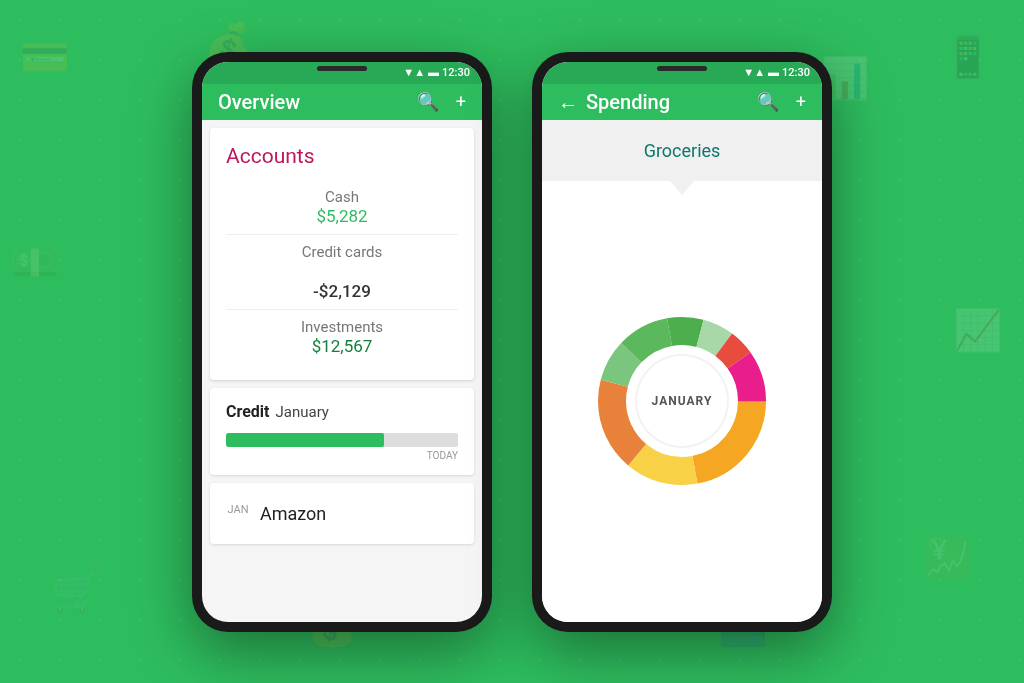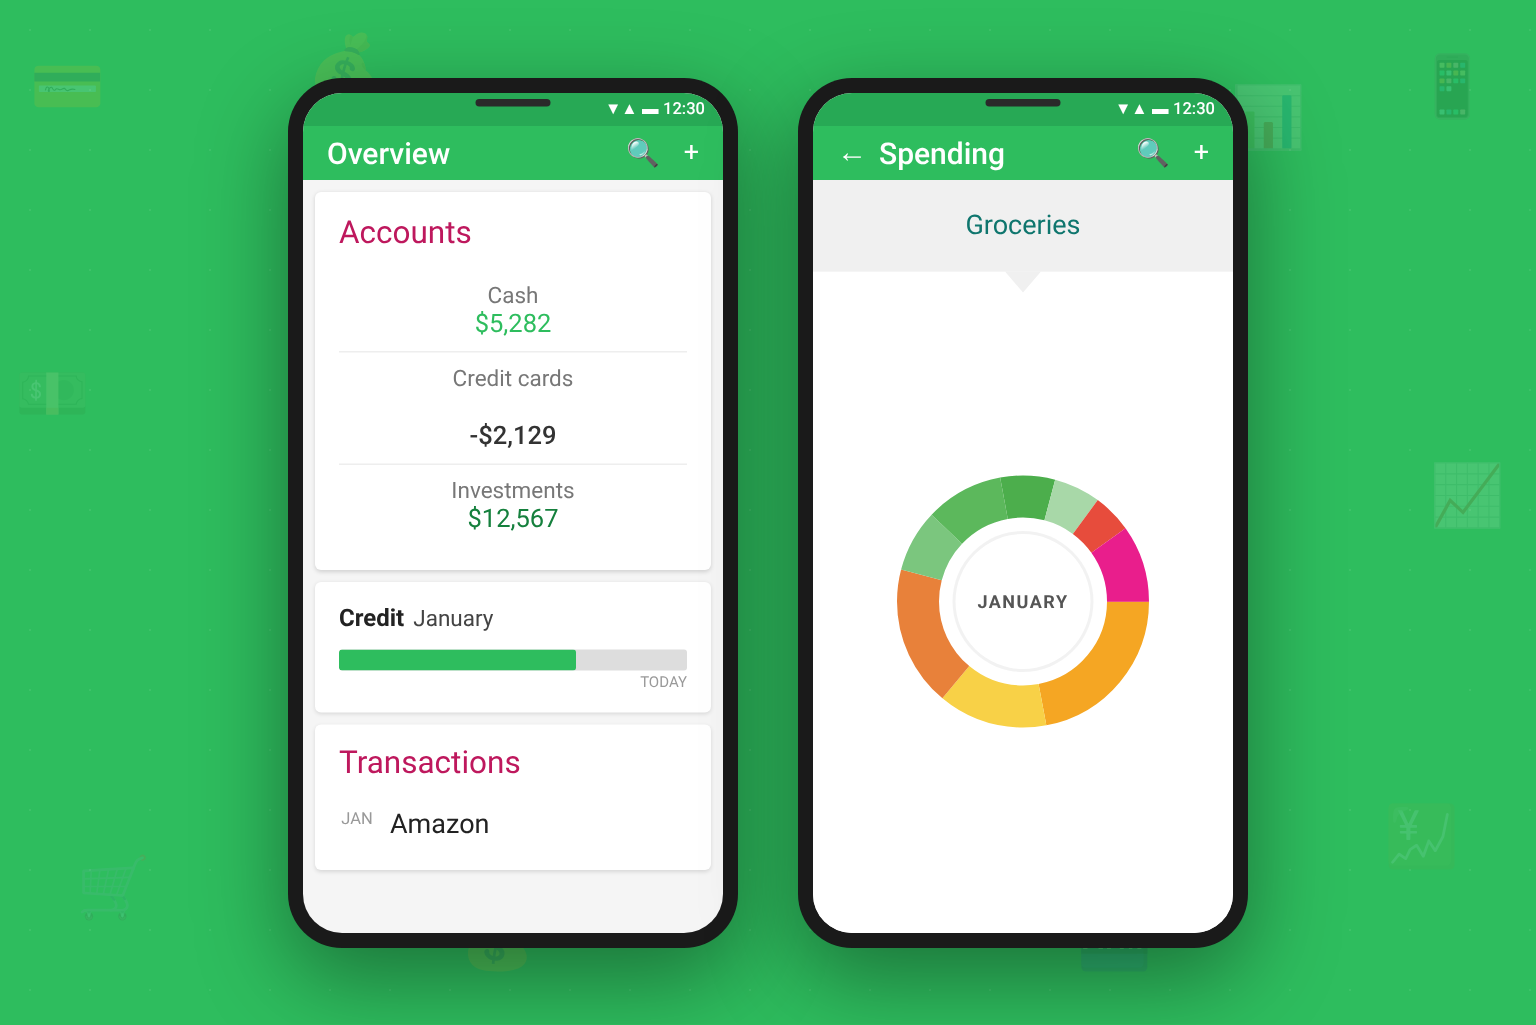--- a/index.html
+++ b/index.html
@@ -359,21 +359,20 @@
           <span class="budgets-title">Credit</span>
           <span class="budgets-month">January</span>
         </div>
         <div class="progress-bar-container">
           <div class="progress-bar-fill"></div>
         </div>
         <div class="progress-today-label">TODAY</div>
       </div>
 
       <div class="transactions-section">
-        <div class="section-title">Transactions</div>
         <div class="trans-row">
           <span class="trans-month">JAN</span>
           <span class="trans-name">Amazon</span>
         </div>
       </div>
     </div>
   </div>
 </div>
 
 <div class="phone">

